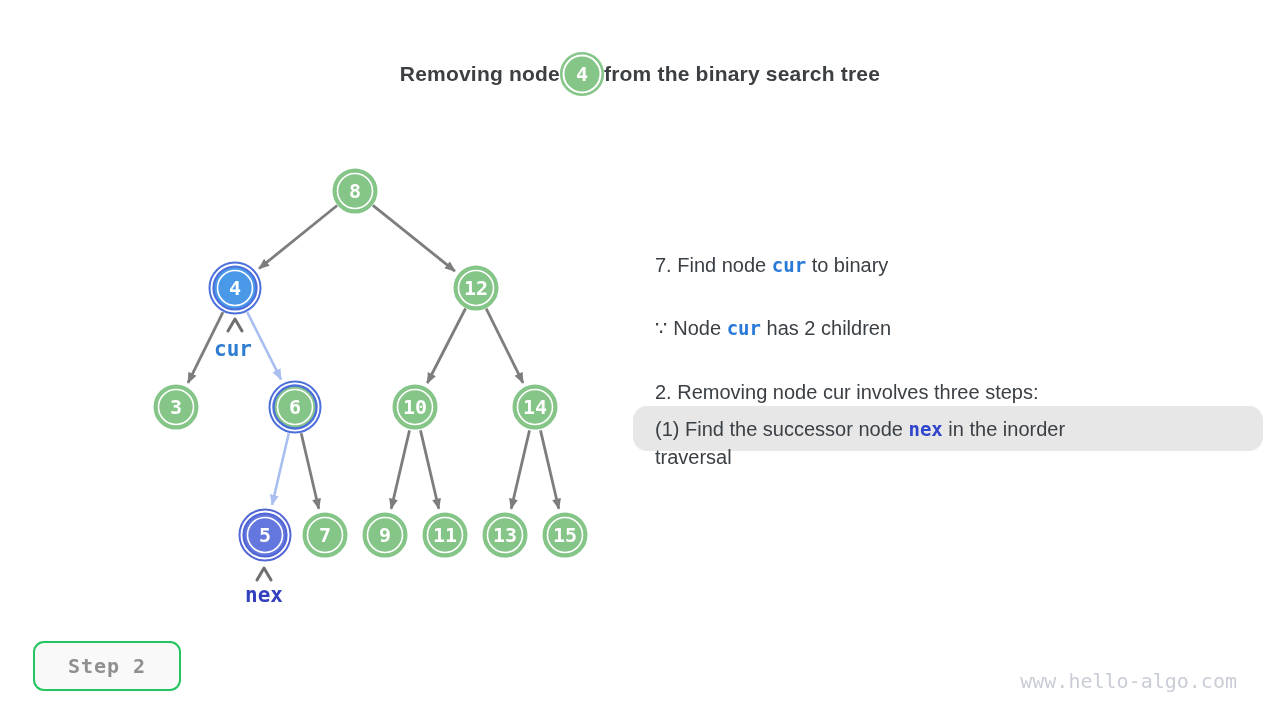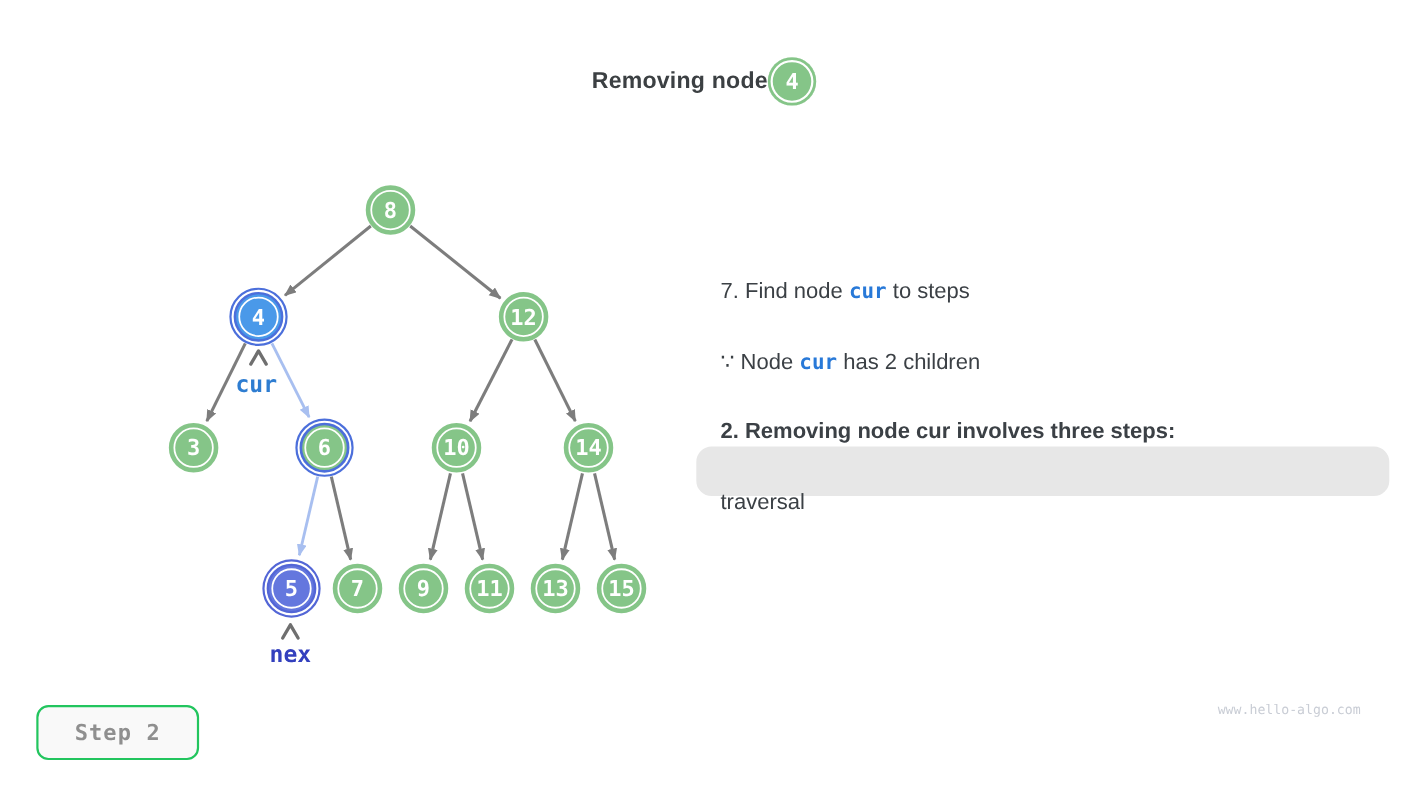--- a/index.html
+++ b/index.html
@@ -46,50 +46,51 @@
   .lbl-cur{fill:#2e7dd1;}
   .lbl-nex{fill:#3340be;}
   
   .highlight-bar{
     position:absolute;left:633px;top:406px;width:630px;height:45px;
     background:#e7e7e7;border-radius:14px;
   }
   .t-line{position:absolute;left:655px;font-size:20px;color:#3b4045;white-space:nowrap;}
   .t-line1{top:254px;}
   .t-line2{top:316px;text-align:right;}
-  .t-line3{top:381px;font-weight:bold;}
+  .t-line3{top:381px;}
   .t-line4{top:418px;}
   .t-line5{top:446px;}
   .var-mono{
     font-family:"DejaVu Sans Mono",monospace;font-weight:bold;font-size:19px;
   }
   .var-cur{color:#2879d8;}
   .var-nex{color:#2f46cc;}
   
   .step-badge{
     position:absolute;left:33px;top:641px;width:148px;height:50px;
     background:#f9f9f9;border:2px solid #22c55e;border-radius:11px;
     display:flex;align-items:center;justify-content:center;box-sizing:border-box;
     font-family:"DejaVu Sans Mono",monospace;font-weight:bold;
     font-size:20px;color:#8f8f8f;letter-spacing:1px;
   }
   
   .watermark{
-    position:absolute;right:43px;top:638px;
-    font-family:"DejaVu Sans Mono",monospace;font-size:12px;color:#c9cdd5;
+    position:absolute;right:43px;top:669px;
+    font-family:"DejaVu Sans Mono",monospace;font-size:20px;color:#c9cdd5;
   }
 </style>
 </head>
 <body>
 
 <div class="canvas">
 
   <div class="title-row">
     <span class="title-text">Removing node</span>
     <span class="title-node">4</span>
+    <span class="title-text">from the binary search tree</span>
   </div>
 
   <svg class="tree-svg" width="1280" height="720" viewBox="0 0 1280 720">
     <defs>
       <marker id="ag" markerUnits="userSpaceOnUse" markerWidth="13" markerHeight="11" refX="10" refY="4.5" orient="auto">
         <path d="M0,0 L11,4.5 L0,9 Z" fill="#7d7d7d"></path>
       </marker>
       <marker id="ab" markerUnits="userSpaceOnUse" markerWidth="13" markerHeight="11" refX="10" refY="4.5" orient="auto">
         <path d="M0,0 L11,4.5 L0,9 Z" fill="#a8bff0"></path>
       </marker>
@@ -193,26 +194,27 @@
 
     <path class="caret" d="M228,331 L235,319 L242,331"></path>
     <text x="233" y="356" class="nlabel lbl-cur">cur</text>
 
     <path class="caret" d="M257,580 L264,568 L271,580"></path>
     <text x="264" y="602" class="nlabel lbl-nex">nex</text>
   </svg>
 
   <div class="highlight-bar"></div>
 
-  <div class="t-line t-line1"><span>7. Find node </span><span class="var-mono var-cur">cur</span><span> to steps</span></div>
+  <div class="t-line t-line1"><span>7. Find node </span><span class="var-mono var-cur">cur</span><span> to binary</span></div>
 
   <div class="t-line t-line2"><span>∵ Node </span><span class="var-mono var-cur">cur</span><span> has 2 children</span></div>
 
   <div class="t-line t-line3">2. Removing node cur involves three steps:</div>
 
+  <div class="t-line t-line4"><span>(1) Find the successor node </span><span class="var-mono var-nex">nex</span><span> in the inorder</span></div>
 
   <div class="t-line t-line5">traversal</div>
 
   <div class="step-badge">Step 2</div>
 
   <div class="watermark">www.hello-algo.com</div>
 
 </div>
 
 </body></html>

